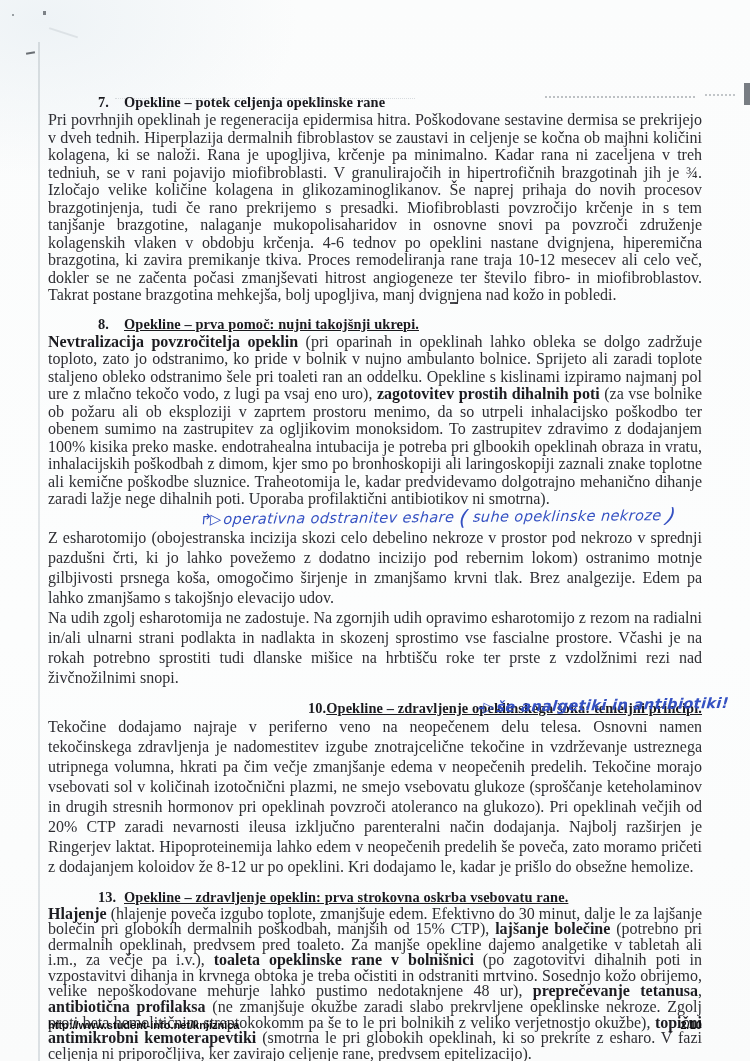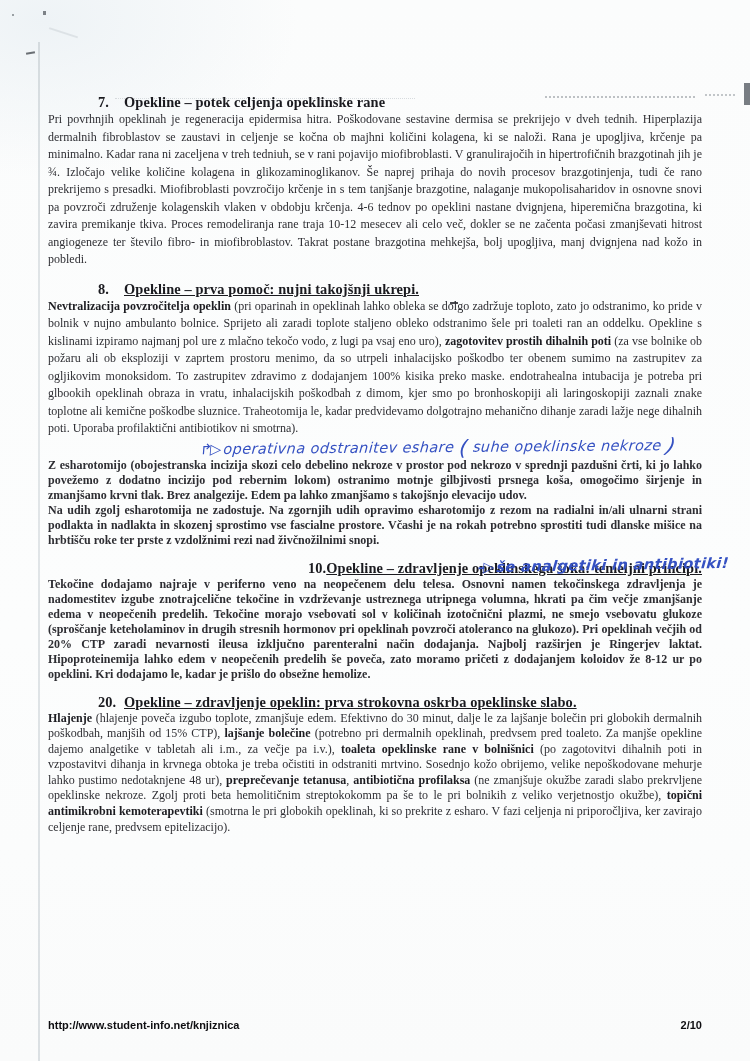--- a/index.html
+++ b/index.html
@@ -24,25 +24,25 @@
   .heading{
     margin:0;
     font-size:14.4px;font-weight:bold;color:#1a1a1f;
     letter-spacing:.1px;
     line-height:18px;
   }
   .heading .h-num{display:inline-block;min-width:26px;margin-left:50px;}
   .heading.mt{margin-top:11px;text-decoration:underline;}
   p.body{
     margin:0;
-    font-size:12px;line-height:17.5px;
+    font-size:16px;line-height:17.5px;
     text-align:justify;
     color:#2e2e33;
   }
-  .s9 p.body,.s10 p.body{line-height:15px;font-weight:bold;}
+  .s9 p.body,.s10 p.body{line-height:20px;}
   .s11 p.body{line-height:15.6px;}
   p.body b{color:#1c1c21;}
   
   .ink{
     font-family:"DejaVu Sans",sans-serif;
     font-style:italic;
     color:#3551c2;
     white-space:nowrap;
   }
   .annotation-1{
@@ -114,21 +114,21 @@
       <p class="body"><span>Z esharotomijo (obojestranska incizija skozi celo debelino nekroze v prostor pod nekrozo v sprednji pazdušni črti, ki jo lahko povežemo z dodatno incizijo pod rebernim lokom) ostranimo motnje gilbjivosti prsnega koša, omogočimo širjenje in zmanjšamo krvni tlak. Brez analgezije. Edem pa lahko zmanjšamo s takojšnjo elevacijo udov.</span></p>
       <p class="body"><span>Na udih zgolj esharotomija ne zadostuje. Na zgornjih udih opravimo esharotomijo z rezom na radialni in/ali ulnarni strani podlakta in nadlakta in skozenj sprostimo vse fascialne prostore. Včashi je na rokah potrebno sprostiti tudi dlanske mišice na hrbtišču roke ter prste z vzdolžnimi rezi nad živčnožilnimi snopi.</span></p>
     </div>
 
     <div class="section s10">
       <h3 class="heading mt h10"><span class="h-num">10.</span><span>Opekline – zdravljenje opeklinskega šoka: temeljni principi.</span><span class="ink annotation-2"><span class="arrow">–▷</span><span>še analgetiki in antibiotiki!</span></span></h3>
       <p class="body"><span>Tekočine dodajamo najraje v periferno veno na neopečenem delu telesa. Osnovni namen tekočinskega zdravljenja je nadomestitev izgube znotrajcelične tekočine in vzdrževanje ustreznega utripnega volumna, hkrati pa čim večje zmanjšanje edema v neopečenih predelih. Tekočine morajo vsebovati sol v količinah izotočnični plazmi, ne smejo vsebovatu glukoze (sproščanje keteholaminov in drugih stresnih hormonov pri opeklinah povzroči atoleranco na glukozo). Pri opeklinah večjih od 20% CTP zaradi nevarnosti ileusa izključno parenteralni način dodajanja. Najbolj razširjen je Ringerjev laktat. Hipoproteinemija lahko edem v neopečenih predelih še poveča, zato moramo pričeti z dodajanjem koloidov že 8-12 ur po opeklini. Kri dodajamo le, kadar je prišlo do obsežne hemolize.</span></p>
     </div>
 
     <div class="section s11">
-      <h3 class="heading mt"><span class="h-num">20.</span><span>Opekline – zdravljenje opeklin: prva strokovna oskrba opeklinske slabo.</span></h3>
+      <h3 class="heading mt"><span class="h-num">13.</span><span>Opekline – zdravljenje opeklin: prva strokovna oskrba vsebovatu rane.</span></h3>
       <p class="body"><b>Hlajenje</b><span> (hlajenje poveča izgubo toplote, zmanjšuje edem. Efektivno do 30 minut, dalje le za lajšanje bolečin pri globokih dermalnih poškodbah, manjših od 15% CTP), </span><b>lajšanje bolečine</b><span> (potrebno pri dermalnih opeklinah, predvsem pred toaleto. Za manjše opekline dajemo analgetike v tabletah ali i.m., za večje pa i.v.), </span><b>toaleta opeklinske rane v bolnišnici</b><span> (po zagotovitvi dihalnih poti in vzpostavitvi dihanja in krvnega obtoka je treba očistiti in odstraniti mrtvino. Sosednjo kožo obrijemo, velike nepoškodovane mehurje lahko pustimo nedotaknjene 48 ur), </span><b>preprečevanje tetanusa</b><span>, </span><b>antibiotična profilaksa</b><span> (ne zmanjšuje okužbe zaradi slabo prekrvljene opeklinske nekroze. Zgolj proti beta hemolitičnim streptokokomm pa še to le pri bolnikih z veliko verjetnostjo okužbe), </span><b>topični antimikrobni kemoterapevtiki</b><span> (smotrna le pri globokih opeklinah, ki so prekrite z esharo. V fazi celjenja ni priporočljiva, ker zavirajo celjenje rane, predvsem epitelizacijo).</span></p>
     </div>
 
   </div>
 
   <div class="footer">
     <span>http://www.student-info.net/knjiznica</span>
     <span>2/10</span>
   </div>
 

